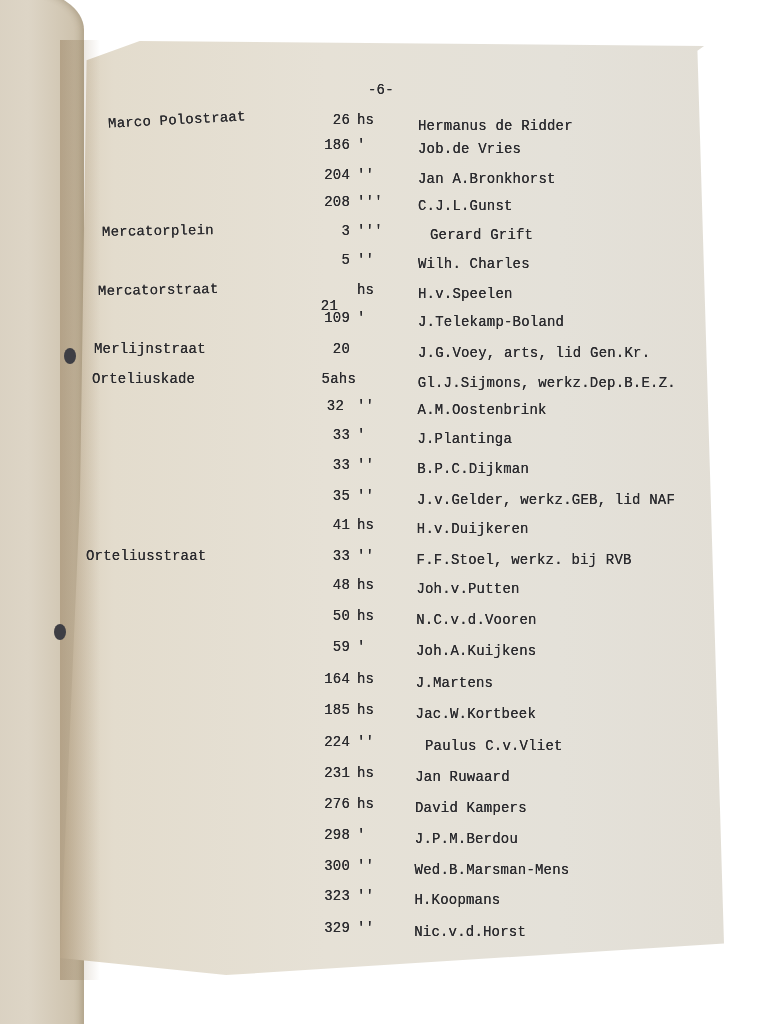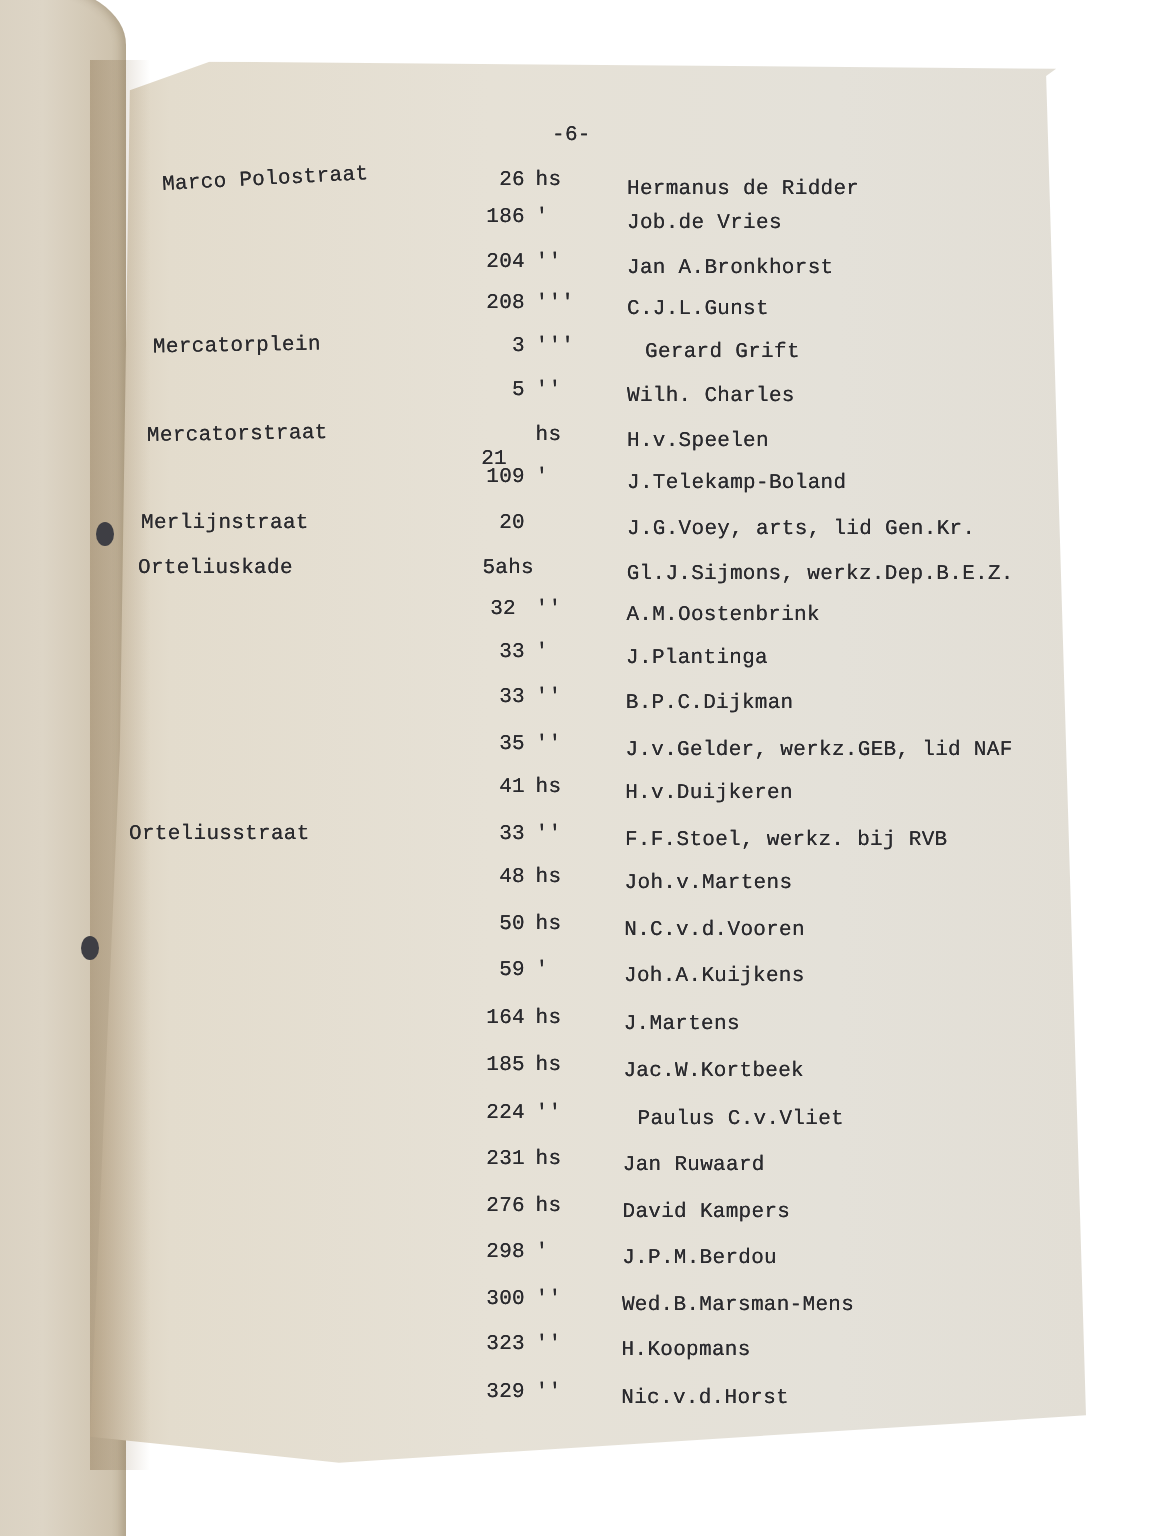--- a/index.html
+++ b/index.html
@@ -149,21 +149,21 @@
     <div>
       <div class="typed street" style="left: 86px; top: 548px; transform: rotate(0deg);">Orteliusstraat</div>
       <div class="typed num" style="left: 290px; top: 548px;">33</div>
       <div class="typed mark" style="left: 357px; top: 548px;">''</div>
       <div class="typed name" style="left: 416.6px; top: 552px;">F.F.Stoel, werkz. bij RVB</div>
     </div>
     <div>
       <div class="typed street" style="left: 90px; top: 577px; transform: rotate(0deg);"></div>
       <div class="typed num" style="left: 290px; top: 577px;">48</div>
       <div class="typed mark" style="left: 357px; top: 577px;">hs</div>
-      <div class="typed name" style="left: 416.4px; top: 581px;">Joh.v.Martens</div>
+      <div class="typed name" style="left: 416.4px; top: 581px;">Joh.v.Putten</div>
     </div>
     <div>
       <div class="typed street" style="left: 90px; top: 608px; transform: rotate(0deg);"></div>
       <div class="typed num" style="left: 290px; top: 608px;">50</div>
       <div class="typed mark" style="left: 357px; top: 608px;">hs</div>
       <div class="typed name" style="left: 416.2px; top: 612px;">N.C.v.d.Vooren</div>
     </div>
     <div>
       <div class="typed street" style="left: 90px; top: 639px; transform: rotate(0deg);"></div>
       <div class="typed num" style="left: 290px; top: 639px;">59</div>

